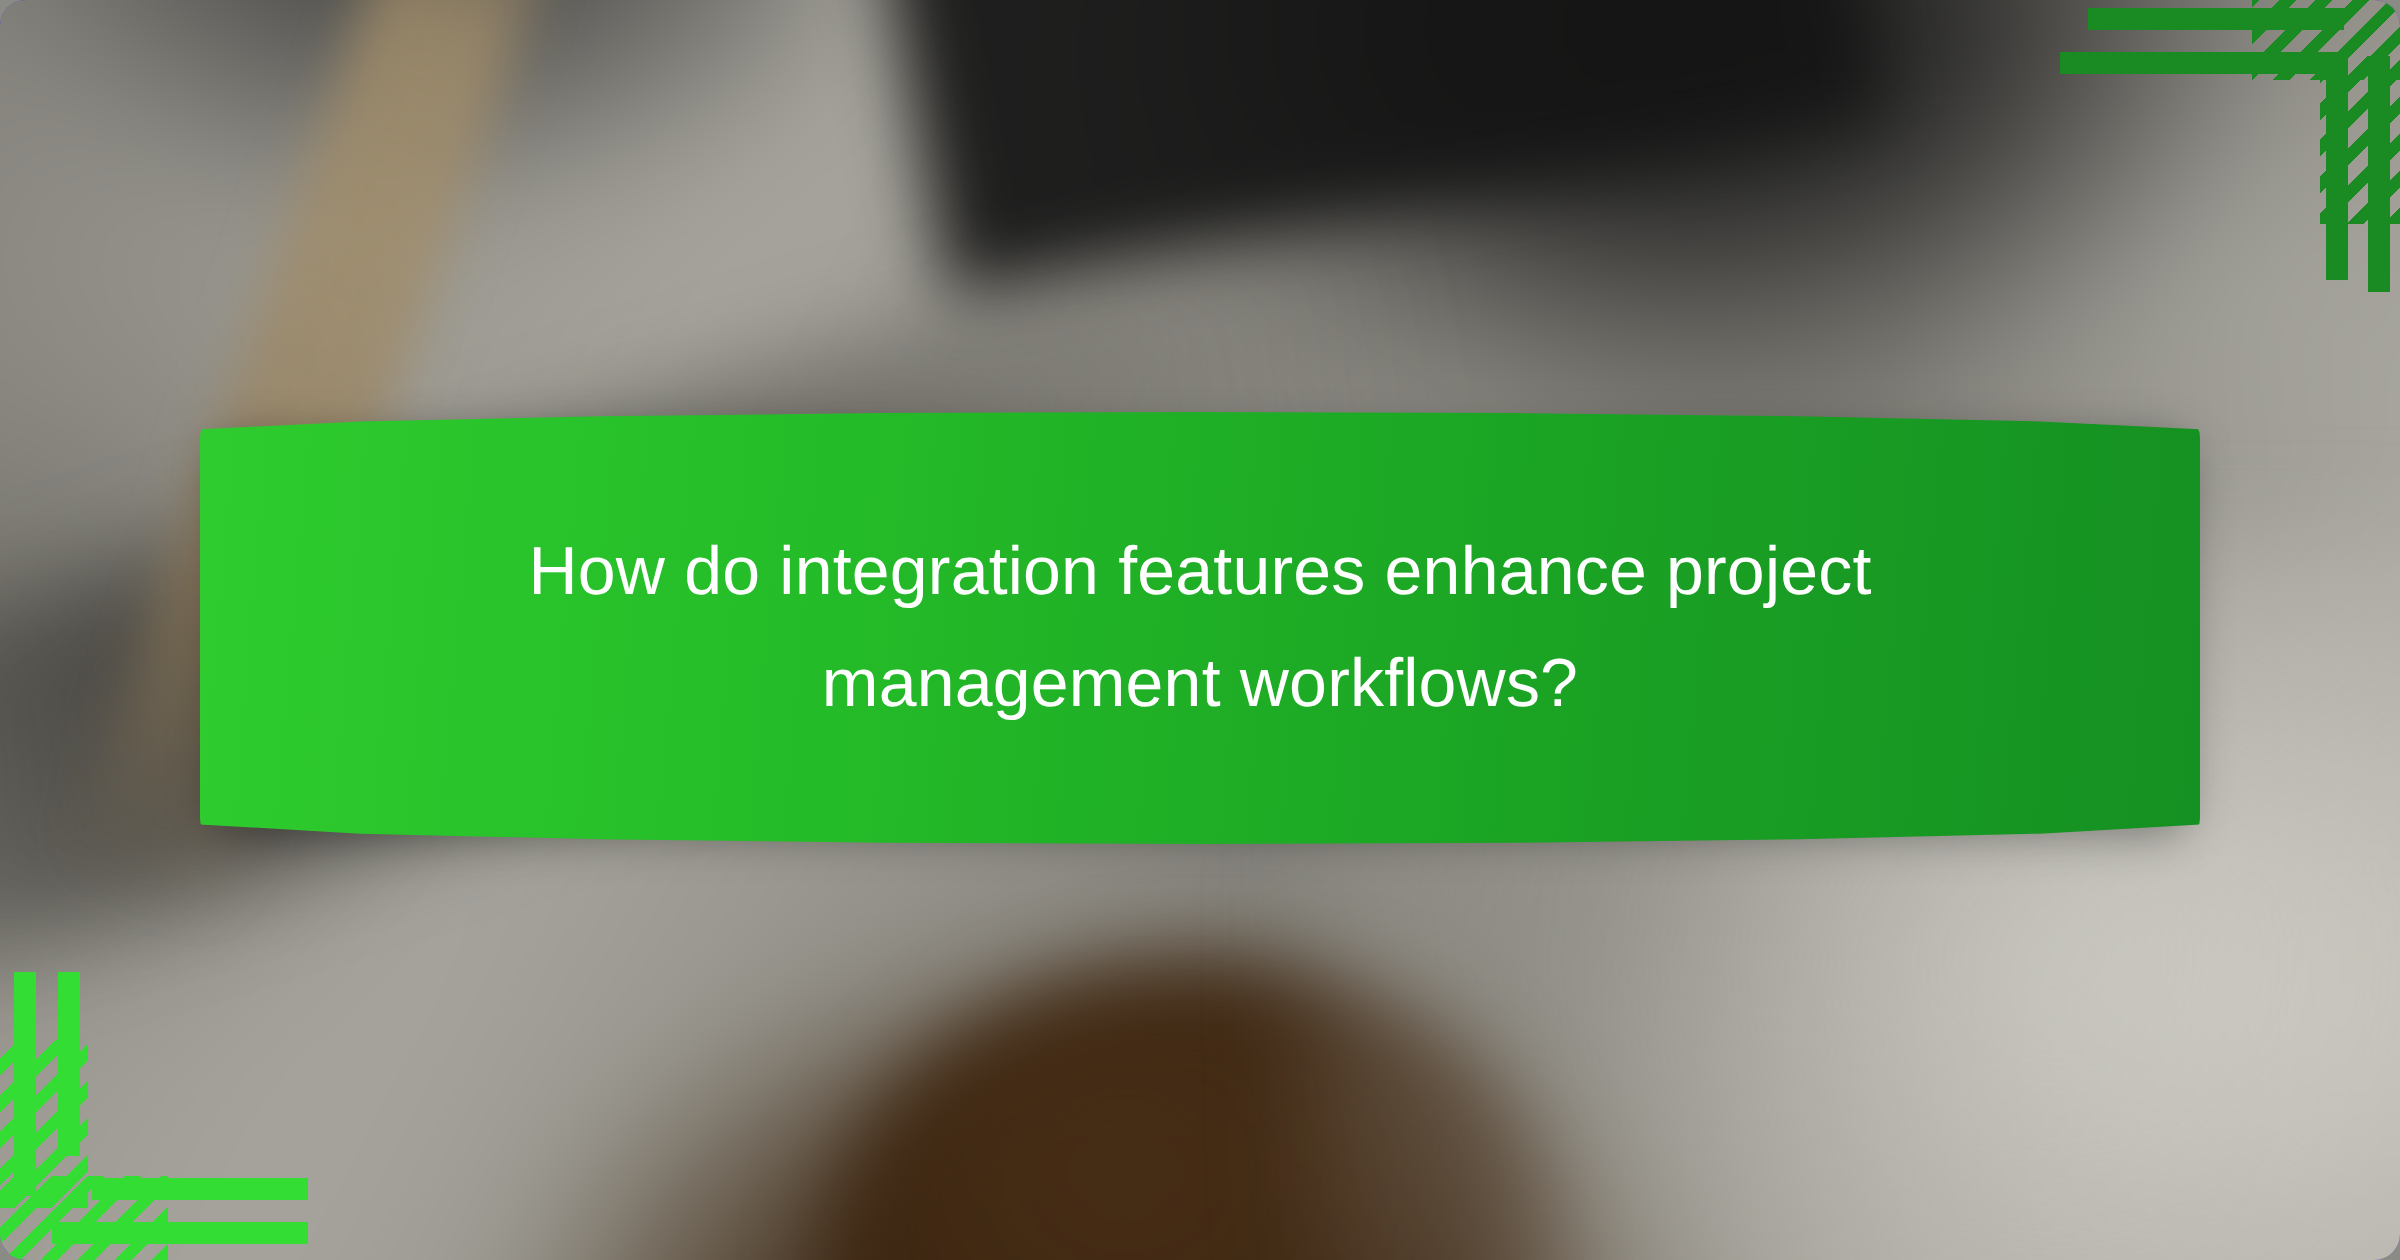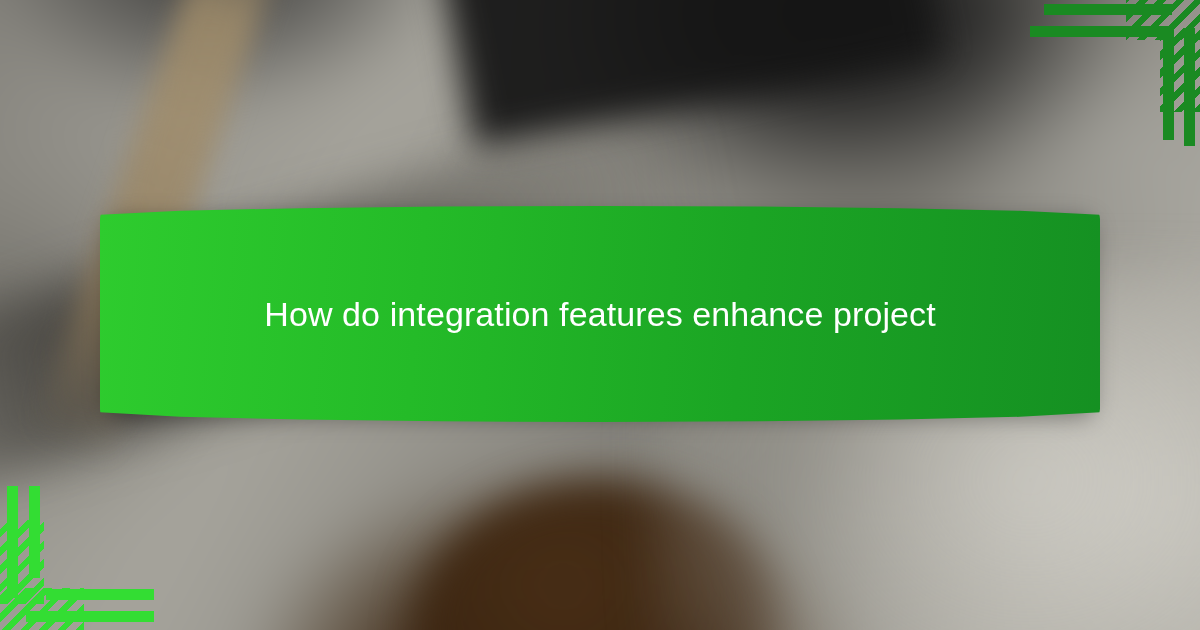--- a/index.html
+++ b/index.html
@@ -14,20 +14,21 @@
     font-family: "Liberation Sans", sans-serif;
     background: #8b8b86;
   }
 
   #stage {
     position: relative;
     width: 1200px;
     height: 630px;
     overflow: hidden;
     background: #6d28d9;
+    border-radius: 13px;
   }
 
   
   .photo {
     position: absolute;
     inset: -60px;
     overflow: hidden;
   }
   .photo-base {
     position: absolute;
@@ -258,16 +259,17 @@
     <div class="vbar v2"></div>
     <div class="hbar b1"></div>
     <div class="hbar b2"></div>
   </div>
 
   <div id="banner-wrap">
     <div class="banner-shadow"></div>
     <div class="banner-shape"></div>
     <div class="banner-text">
       <div class="banner-line">How do integration features enhance project</div>
+      <div class="banner-line">management workflows?</div>
     </div>
   </div>
 
 </div>
 
 </body></html>

